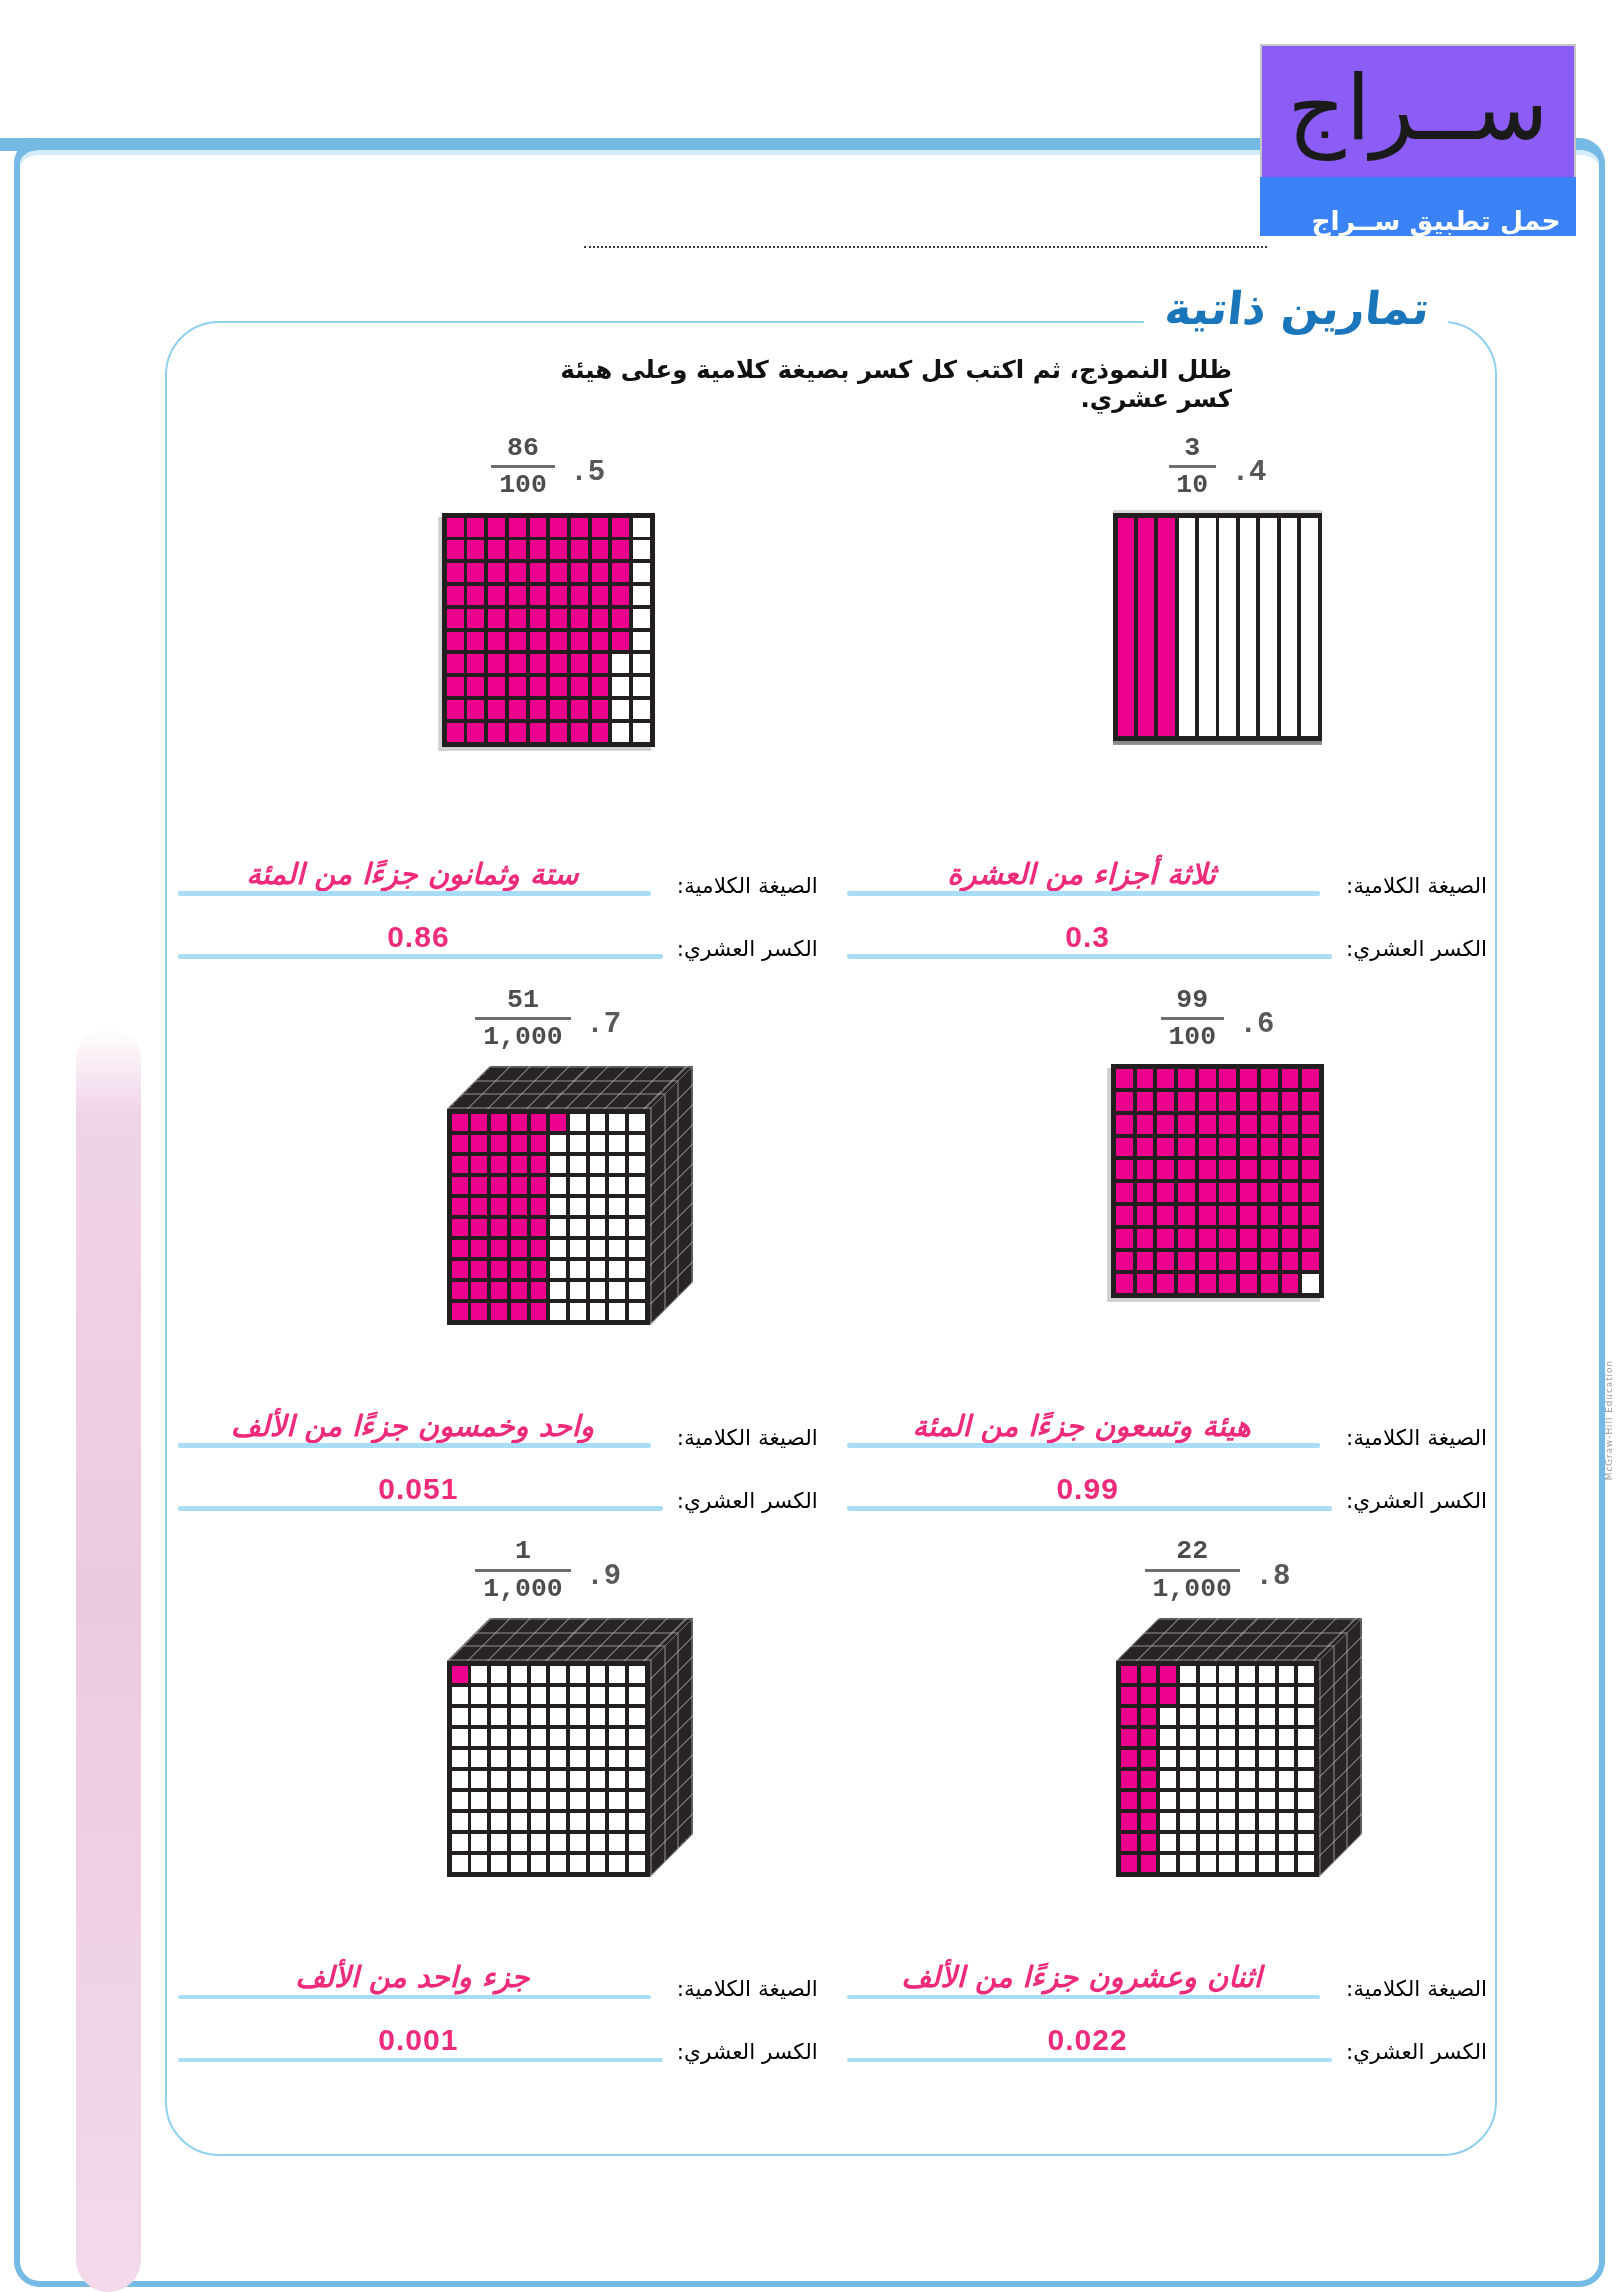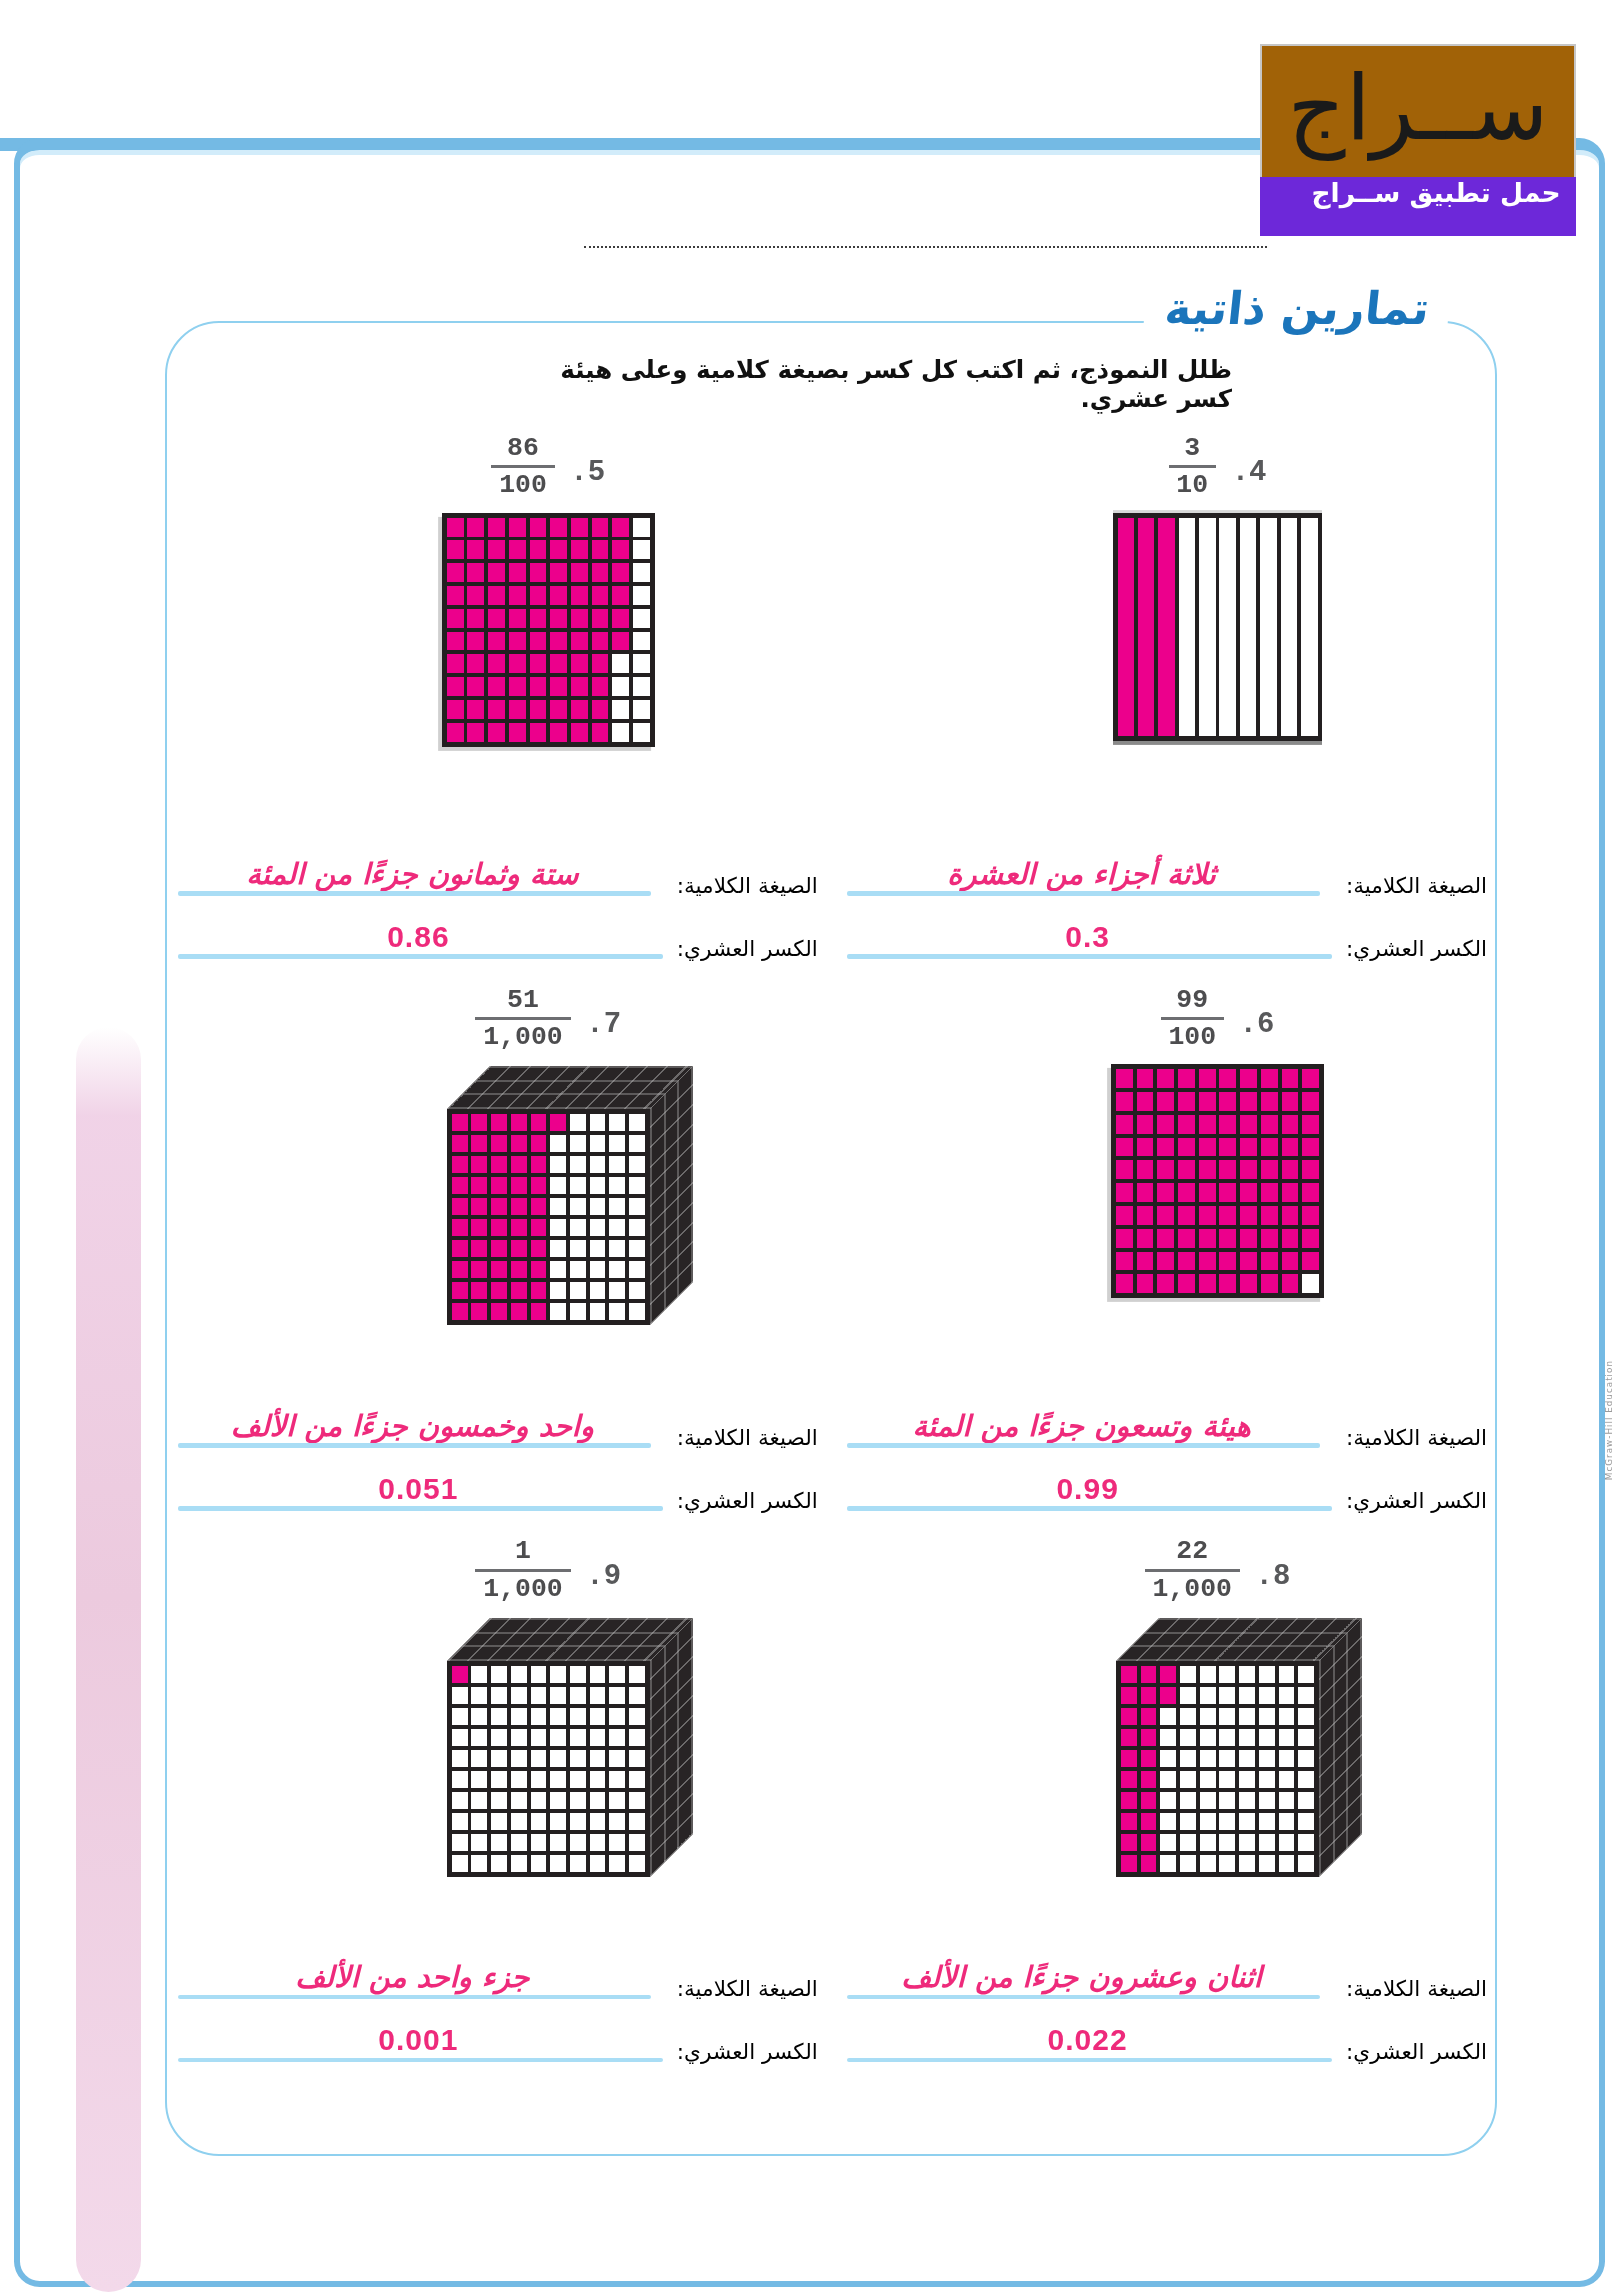--- a/index.html
+++ b/index.html
@@ -7,24 +7,24 @@
   #canvas{position:relative;width:1620px;height:2293px;background:#fff;overflow:hidden;direction:rtl;}
 
   
   .outer-frame{position:absolute;left:13.7px;top:138px;width:1579px;height:2131px;
     border:6.9px solid #74bae4;border-top-width:12.7px;border-radius:25.5px;
     box-shadow:inset 0 4.9px 0 #d2ecfa;}
   .top-band-bleed{position:absolute;left:0;top:138px;width:39px;height:12.7px;background:#74bae4;}
 
   
   .logo{position:absolute;left:1260px;top:44px;width:316px;}
-  .logo-box{background:#a16207;border:2px solid #c6c6c6;border-bottom:none;height:131px;
+  .logo-box{background:#8b5cf6;border:2px solid #c6c6c6;border-bottom:none;height:131px;
     display:flex;align-items:center;justify-content:center;}
   .logo-name{font-size:90px;color:#1a1a1a;line-height:1;margin-top:-7.8px;}
-  .logo-bar{background:#6d28d9;height:59px;display:flex;align-items:flex-start;justify-content:center;padding-left:36px;}
+  .logo-bar{background:#3b82f6;height:59px;display:flex;align-items:flex-end;justify-content:center;padding-left:36px;}
   .logo-tagline{color:#fff;font-size:26.5px;font-weight:bold;letter-spacing:1px;}
 
   
   .dotted-line{position:absolute;left:584px;top:246px;width:683px;border-top:2.9px dotted #3c3c3c;}
 
   
   .inner-frame{position:absolute;left:165px;top:321px;width:1328px;height:1831px;
     border:2.9px solid #8fd0ef;border-radius:54px;}
   .page-title{position:absolute;left:1145px;top:280px;width:304px;background:#fff;
     text-align:center;color:#1b75bb;font-size:45px;font-weight:bold;

